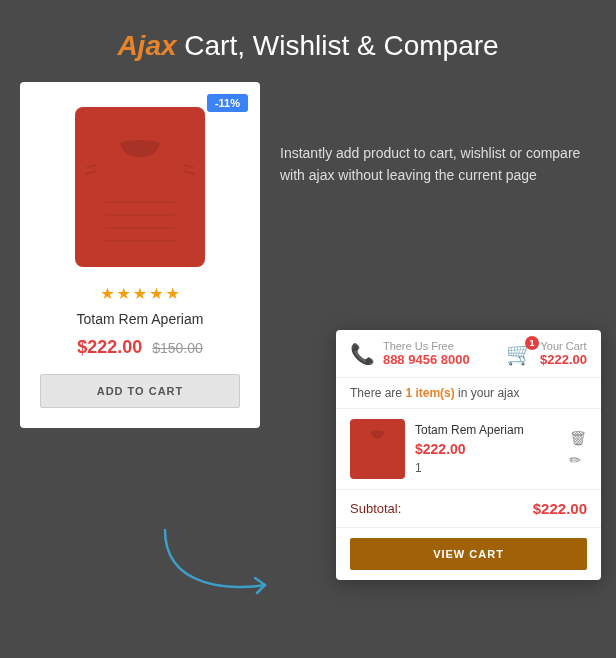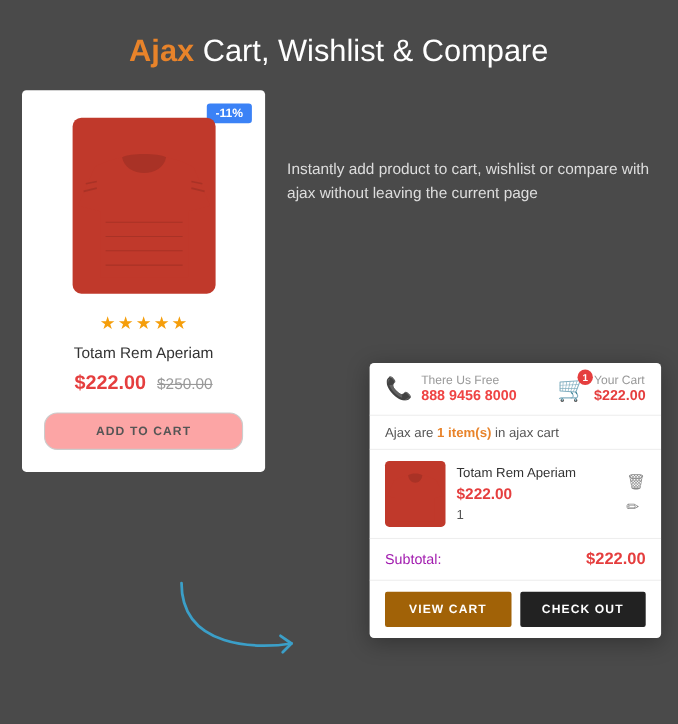--- a/index.html
+++ b/index.html
@@ -15,34 +15,35 @@
     .page-title {
       text-align: center;
       padding: 30px 20px 20px;
       font-size: 28px;
       font-weight: 300;
       color: #ffffff;
     }
     .page-title .ajax-word {
       color: #e8832a;
       font-weight: bold;
+      font-style: italic;
     }
 
     .main-content {
       display: flex;
       flex-direction: row;
       padding: 0 20px;
       gap: 20px;
     }
 
     
     .product-card {
       background: #ffffff;
       border-radius: 4px;
-      width: 221px;
+      width: 240px;
       min-height: 340px;
       padding: 20px 20px 20px;
       position: relative;
       flex-shrink: 0;
     }
 
     .discount-badge {
       position: absolute;
       top: 12px;
       right: 12px;
@@ -113,29 +114,29 @@
     .original-price {
       color: #999;
       font-size: 14px;
       text-decoration: line-through;
     }
 
     .add-to-cart-btn {
       display: block;
       width: 100%;
       border: 1px solid #ccc;
-      background: #fca5a5;
+      background: #e5e5e5;
       color: #555;
       font-size: 11px;
       font-weight: bold;
       letter-spacing: 1px;
       padding: 10px 0;
       text-align: center;
       cursor: pointer;
-      border-radius: 12px;
+      border-radius: 2px;
       text-transform: uppercase;
     }
 
     
     .description-text {
       flex: 1;
       color: #ddd;
       font-size: 14px;
       line-height: 1.6;
       padding-top: 60px;
@@ -214,21 +215,21 @@
       border-radius: 50%;
       display: flex;
       align-items: center;
       justify-content: center;
       font-weight: bold;
     }
 
     .your-cart-text {
       font-size: 11px;
       color: #999;
-      text-align: left;
+      text-align: center;
     }
     .cart-total-price {
       font-size: 13px;
       font-weight: bold;
       color: #e53e3e;
       text-align: right;
     }
 
     .cart-info-bar {
       padding: 8px 14px;
@@ -295,21 +296,21 @@
 
     .cart-subtotal {
       display: flex;
       justify-content: space-between;
       align-items: center;
       padding: 10px 14px;
       border-bottom: 1px solid #eee;
     }
     .subtotal-label {
       font-size: 13px;
-      color: #a21caf;
+      color: #7f1d1d;
       font-weight: 500;
     }
     .subtotal-amount {
       font-size: 15px;
       font-weight: bold;
       color: #e53e3e;
     }
 
     .cart-actions {
       display: flex;
@@ -384,21 +385,21 @@
       <span class="star">★</span>
       <span class="star">★</span>
       <span class="star">★</span>
       <span class="star">★</span>
     </div>
 
     <div class="product-name">Totam Rem Aperiam</div>
 
     <div class="price-row">
       <span class="current-price">$222.00</span>
-      <span class="original-price">$250.00</span>
+      <span class="original-price">$150.00</span>
     </div>
 
     <button class="add-to-cart-btn">ADD TO CART</button>
   </div>
 
   <div class="description-text">
     <span>Instantly add product to cart, wishlist or compare with ajax without leaving the current page</span>
   </div>
 </div>
 
@@ -425,23 +426,23 @@
         <span class="cart-badge">1</span>
       </div>
       <div>
         <div class="your-cart-text">Your Cart</div>
         <div class="cart-total-price">$222.00</div>
       </div>
     </div>
   </div>
 
   <div class="cart-info-bar">
-    <span>Ajax are</span>
+    <span>There are</span>
     <span class="item-count">1 item(s)</span>
-    <span>in ajax cart</span>
+    <span>in your ajax</span>
   </div>
 
   <div class="cart-item">
     <div class="cart-item-image">
       <svg viewBox="0 0 55 60" xmlns="http://www.w3.org/2000/svg">
         <path d="M8,18 L2,32 L10,34 L10,55 L45,55 L45,34 L53,32 L47,18
                  C44,16 39,14 34,13 C32,20 23,20 21,13 C16,14 11,16 8,18 Z" fill="#c0392b"></path>
         <path d="M21,13 C22,22 33,22 34,13 C31,11 24,11 21,13 Z" fill="#a93226"></path>
       </svg>
     </div>
@@ -456,16 +457,15 @@
     </div>
   </div>
 
   <div class="cart-subtotal">
     <span class="subtotal-label">Subtotal:</span>
     <span class="subtotal-amount">$222.00</span>
   </div>
 
   <div class="cart-actions">
     <button class="view-cart-btn">VIEW CART</button>
-    <button class="checkout-btn">CHECK OUT</button>
   </div>
 
 </div>
 
 </body></html>

